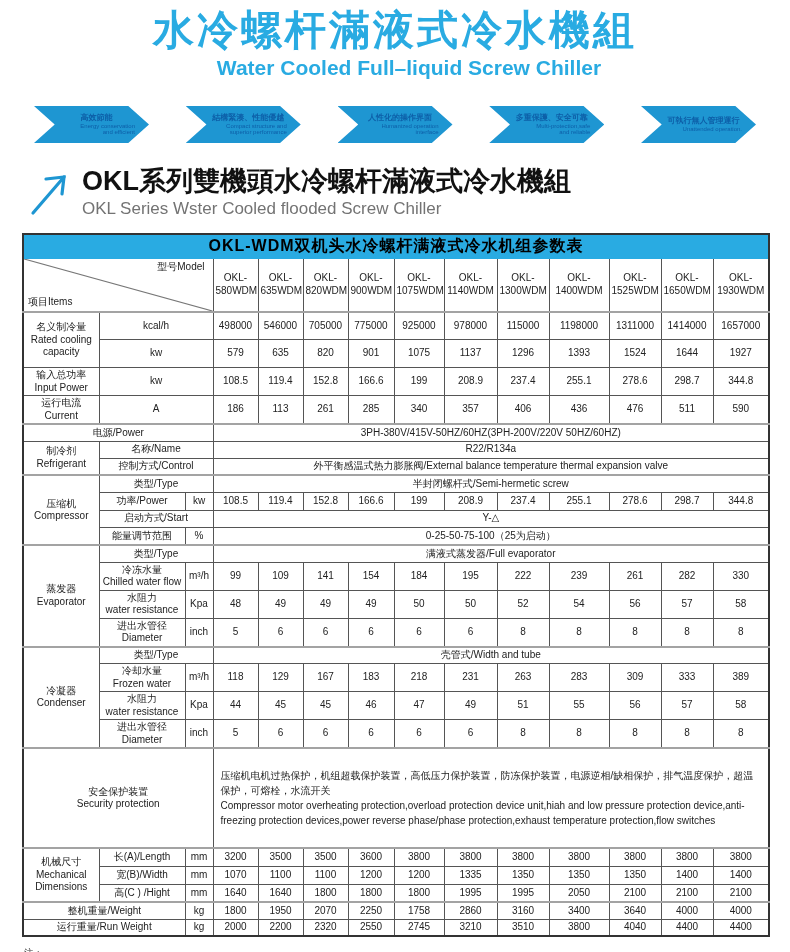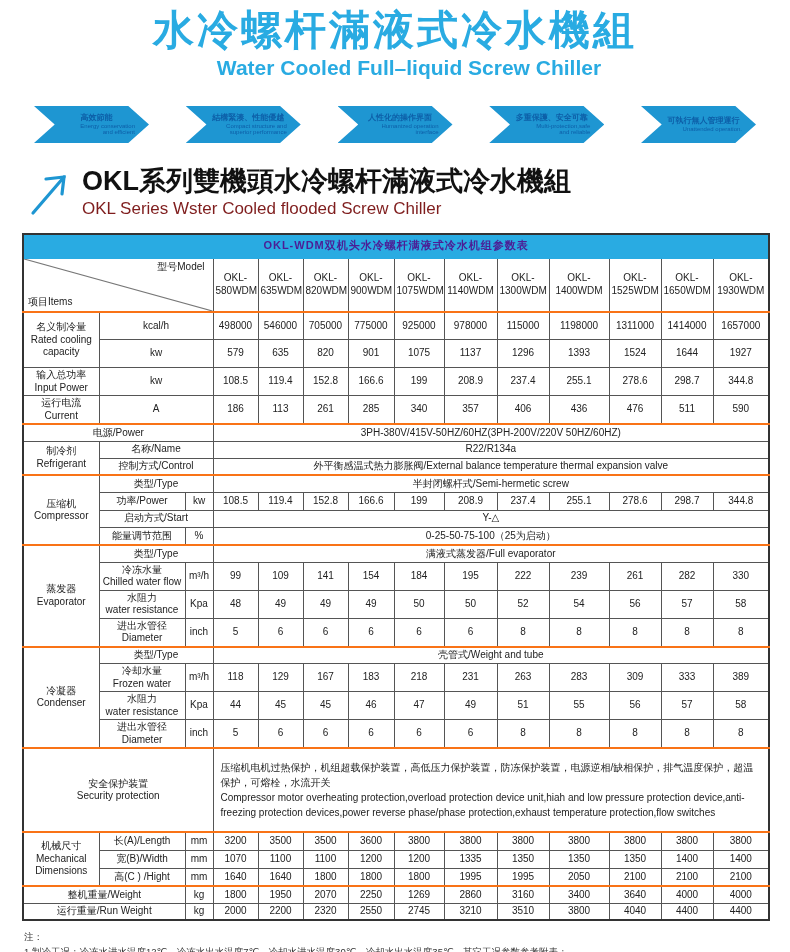--- a/index.html
+++ b/index.html
@@ -22,47 +22,47 @@
     clip-path:polygon(0 0,82% 0,100% 50%,82% 100%,0 100%,18% 50%);
     display:flex;flex-direction:column;justify-content:center;
     box-sizing:border-box;padding:0 14px 0 24px;
   }
   .feature-cn{font-size:8px;font-weight:bold;color:#0d5fa8;text-align:center;line-height:1.2;}
   .feature-en{font-size:6px;color:#0d5fa8;text-align:right;line-height:1.15;}
   
   .section{display:flex;align-items:flex-end;margin:20px 22px 0 26px;}
   .section-icon{width:48px;height:52px;flex:0 0 48px;margin-right:8px;margin-top:4px;}
   .section-cn{font-size:27px;font-weight:bold;color:#111;line-height:1.15;}
-  .section-en{font-size:17px;color:#7f1d1d;margin-top:2px;}
+  .section-en{font-size:17px;color:#737373;margin-top:2px;}
   
   .spec-wrap{margin:14px 22px 0 22px;}
   table.spec{
     width:746px;border-collapse:collapse;table-layout:fixed;
     border:2px solid #333;font-size:10px;color:#222;
   }
   table.spec td{
     border:1px solid #555;text-align:center;vertical-align:middle;
     padding:1px 2px;white-space:pre-line;line-height:1.25;box-sizing:border-box;
   }
   tr.caption-row td{
-    background:#29abe2;color:#4c1d95;font-weight:bold;font-size:11px;
+    background:#29abe2;color:#000000;font-weight:bold;font-size:16px;
     height:24px;letter-spacing:1px;border:1px solid #29abe2;
   }
-  tr.thick td{border-top:2px solid #f97316;}
+  tr.thick td{border-top:2px solid #a3a3a3;}
   .rm{height:34px;} .r1 td{height:17px;} .r2 td{height:28px;}
   .r3 td{height:18px;} .rs td{height:84px;}
   .corner-cell{position:relative;padding:0;height:34px;}
   .corner-cell svg{position:absolute;left:0;top:0;width:100%;height:100%;}
   .corner-top{position:absolute;top:2px;right:8px;font-size:10px;}
   .corner-bottom{position:absolute;bottom:2px;left:4px;font-size:10px;}
   .model-cell{font-size:10px;line-height:1.2;}
   .value-cell{font-size:10px;}
   .group-cell{font-size:10px;}
   .item-cell{font-size:10px;}
-  .security-value{text-align:left !important;padding:11px 7px !important;line-height:1.5 !important;font-size:10px;}
+  .security-value{text-align:left !important;padding:19px 7px !important;line-height:1.5 !important;font-size:10px;}
   
   .notes{margin:8px 24px 0 24px;font-size:9.5px;color:#333;}
   .notes .note-line{line-height:1.6;}
 </style>
 </head>
 <body>
 
 <div class="page-title-cn">水冷螺杆滿液式冷水機組</div>
 <div class="page-title-en">Water Cooled Full–liquid Screw Chiller</div>
 
@@ -324,21 +324,21 @@
           <td class="value-cell">8</td>
           <td class="value-cell">8</td>
           <td class="value-cell">8</td>
           <td class="value-cell">8</td>
         </tr>
 
   <tr class="r1 thick">
     <td class="group-cell" rowspan="4">冷凝器
 Condenser</td>
     <td class="item-cell" colspan="2">类型/Type</td>
-    <td class="value-cell" colspan="11">壳管式/Weight and tube</td>
+    <td class="value-cell" colspan="11">壳管式/Width and tube</td>
   </tr>
   <tr class="r2">
     <td class="item-cell">冷却水量
 Frozen water</td>
     <td class="item-cell">m³/h</td>
   <td class="value-cell">118</td>
           <td class="value-cell">129</td>
           <td class="value-cell">167</td>
           <td class="value-cell">183</td>
           <td class="value-cell">218</td>
@@ -438,21 +438,21 @@
           <td class="value-cell">2100</td>
         </tr>
 
   <tr class="r1 thick">
     <td class="group-cell" colspan="2">整机重量/Weight</td>
     <td class="item-cell">kg</td>
   <td class="value-cell">1800</td>
           <td class="value-cell">1950</td>
           <td class="value-cell">2070</td>
           <td class="value-cell">2250</td>
-          <td class="value-cell">1269</td>
+          <td class="value-cell">1758</td>
           <td class="value-cell">2860</td>
           <td class="value-cell">3160</td>
           <td class="value-cell">3400</td>
           <td class="value-cell">3640</td>
           <td class="value-cell">4000</td>
           <td class="value-cell">4000</td>
         </tr>
   <tr class="r1">
     <td class="group-cell" colspan="2">运行重量/Run Weight</td>
     <td class="item-cell">kg</td>

